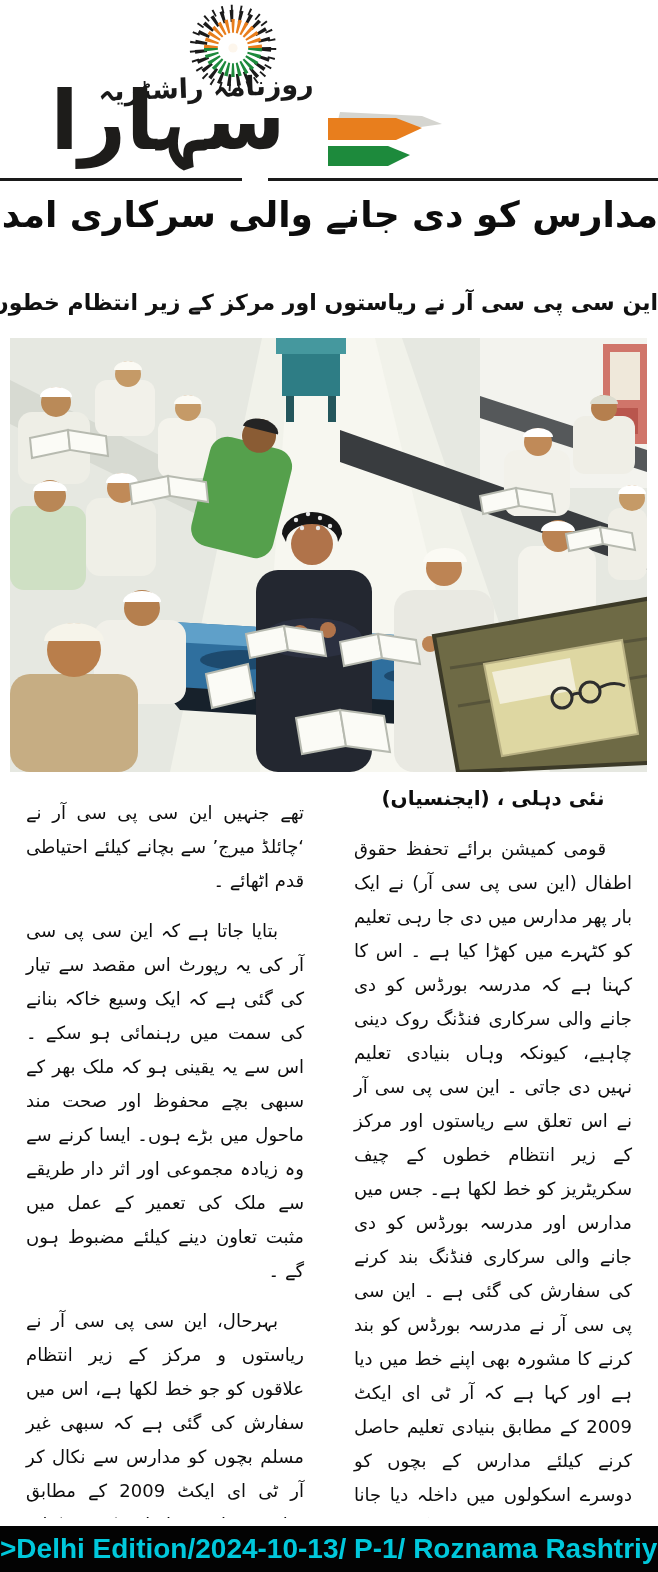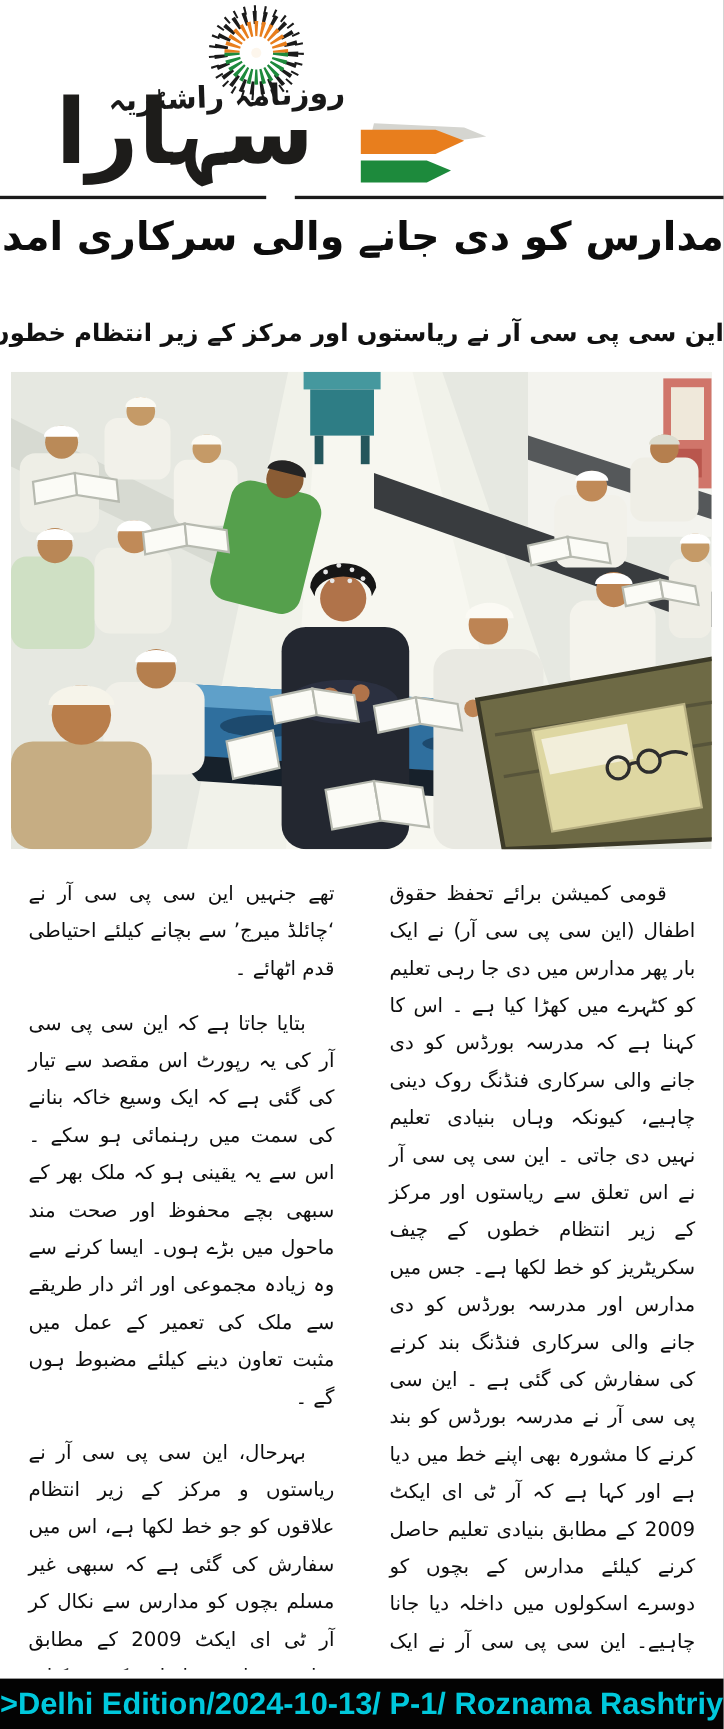--- a/index.html
+++ b/index.html
@@ -216,20 +216,21 @@
         <circle cx="580" cy="354" r="10"></circle>
         <path d="M561 358 q 5 -4 10 -2"></path>
         <path d="M589 350 q 14 -8 26 -2"></path>
       </g>
     </g>
   </svg>
 
   <div class="columns">
 
     <div class="col">
+      <div class="dateline">نئی دہلی ، (ایجنسیاں)</div>
       <p class="indent">قومی کمیشن برائے تحفظ حقوق اطفال (این سی پی سی آر) نے ایک بار پھر مدارس میں دی جا رہی تعلیم کو کٹہرے میں کھڑا کیا ہے ۔ اس کا کہنا ہے کہ مدرسہ بورڈس کو دی جانے والی سرکاری فنڈنگ روک دینی چاہیے، کیونکہ وہاں بنیادی تعلیم نہیں دی جاتی ۔ این سی پی سی آر نے اس تعلق سے ریاستوں اور مرکز کے زیر انتظام خطوں کے چیف سکریٹریز کو خط لکھا ہے۔ جس میں مدارس اور مدرسہ بورڈس کو دی جانے والی سرکاری فنڈنگ بند کرنے کی سفارش کی گئی ہے ۔ این سی پی سی آر نے مدرسہ بورڈس کو بند کرنے کا مشورہ بھی اپنے خط میں دیا ہے اور کہا ہے کہ آر ٹی ای ایکٹ 2009 کے مطابق بنیادی تعلیم حاصل کرنے کیلئے مدارس کے بچوں کو دوسرے اسکولوں میں داخلہ دیا جانا چاہیے۔ این سی پی سی آر نے ایک رپورٹ بھی جاری کی ہے، جس میں دعویٰ کیا گیا ہے کہ 2023-24 میں 11 لاکھ سے زیادہ بچے کم عمری میں شادی کا رجحان رکھتے</p>
     </div>
 
     <div class="col">
       <p>تھے جنہیں این سی پی سی آر نے ‘چائلڈ میرج’ سے بچانے کیلئے احتیاطی قدم اٹھائے ۔</p>
       <p class="indent">بتایا جاتا ہے کہ این سی پی سی آر کی یہ رپورٹ اس مقصد سے تیار کی گئی ہے کہ ایک وسیع خاکہ بنانے کی سمت میں رہنمائی ہو سکے ۔ اس سے یہ یقینی ہو کہ ملک بھر کے سبھی بچے محفوظ اور صحت مند ماحول میں بڑے ہوں۔ ایسا کرنے سے وہ زیادہ مجموعی اور اثر دار طریقے سے ملک کی تعمیر کے عمل میں مثبت تعاون دینے کیلئے مضبوط ہوں گے ۔</p>
       <p class="indent">بہرحال، این سی پی سی آر نے ریاستوں و مرکز کے زیر انتظام علاقوں کو جو خط لکھا ہے، اس میں سفارش کی گئی ہے کہ سبھی غیر مسلم بچوں کو مدارس سے نکال کر آر ٹی ای ایکٹ 2009 کے مطابق بنیادی تعلیم حاصل کرنے کیلئے اسکولوں میں داخل کرایا جانا بہت ضروری ہے۔ ساتھ ہی مسلم طبقہ کے بچے جو مدرسہ میں پڑھ رہے ہیں، چاہے وہ منظور شدہ ہوں یا غیر منظور شدہ، انہیں اسکولوں میں داخلہ دلایا جائے اور آر ٹی ای ایکٹ 2009 کے مطابق مقررہ وقت اور نصاب کی تعلیم دی جائے ۔</p>
     </div>
   </div>
 

